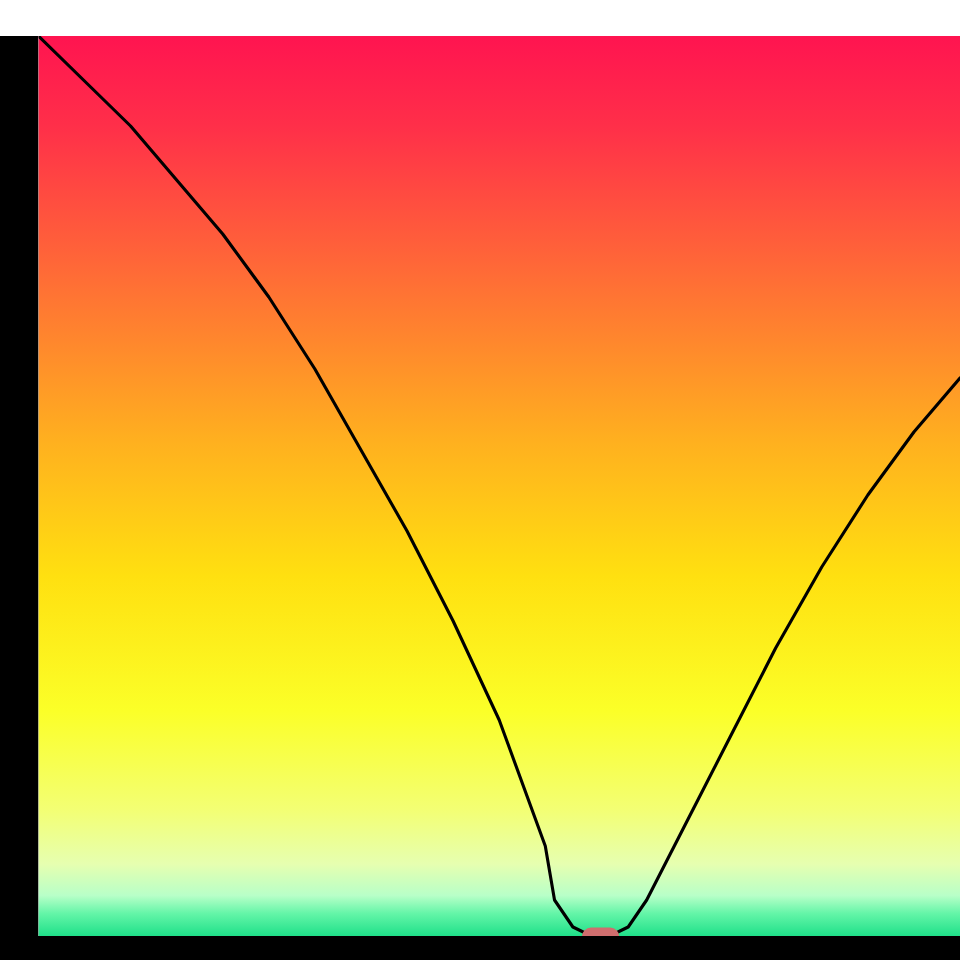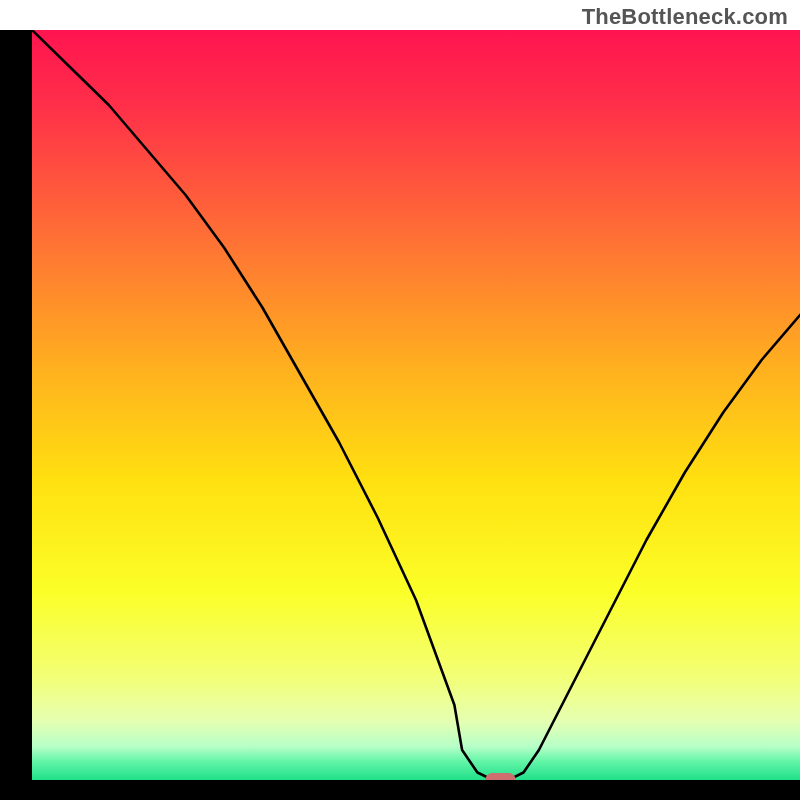--- a/index.html
+++ b/index.html
@@ -47,21 +47,20 @@
   }
   .marker {
     position: absolute;
     border-radius: 8px;
   }
 </style>
 </head>
 <body>
 <div class="wrap">
 
-  <div class="watermark">TheBottleneck.com</div>
 
   <div class="frame-bottom" style="left: 0px; top: 780px; width: 800px; height: 20px;"></div>
   <div class="frame-left" style="left: 0px; top: 30px; width: 32px; height: 770px;"></div>
 
   <div class="plot" style="left: 32px; top: 30px; width: 768px; height: 750px;">
     <div class="gradient-fill" style="background: linear-gradient(rgb(255, 20, 80) 0%, rgb(255, 47, 73) 10%, rgb(255, 102, 56) 25%, rgb(255, 176, 31) 45%, rgb(255, 224, 16) 60%, rgb(251, 255, 40) 75%, rgb(243, 255, 116) 86%, rgb(230, 255, 176) 92%, rgb(184, 255, 200) 95.5%, rgb(100, 245, 168) 97.5%, rgb(31, 224, 137) 100%);"></div>
     <svg class="curve" preserveAspectRatio="none" viewBox="0 0 768 750">
       <path id="curve-path" fill="none" stroke="#000000" stroke-width="2.6" stroke-linecap="round" stroke-linejoin="round" d="M0.0 0.0 L38.4 37.5 L76.8 75.0 L115.2 120.0 L153.6 165.0 L192.0 217.5 L230.4 277.5 L268.8 345.0 L307.2 412.5 L345.6 487.5 L384.0 570.0 L422.4 675.0 L430.1 720.0 L445.4 742.5 L460.8 750.0 L476.2 750.0 L491.5 742.5 L506.9 720.0 L537.6 660.0 L576.0 585.0 L614.4 510.0 L652.8 442.5 L691.2 382.5 L729.6 330.0 L768.0 285.0"></path>
     </svg>
     <div class="marker" style="width: 30.72px; height: 15px; left: 453.12px; top: 742.5px; background: rgb(207, 110, 110);"></div>

